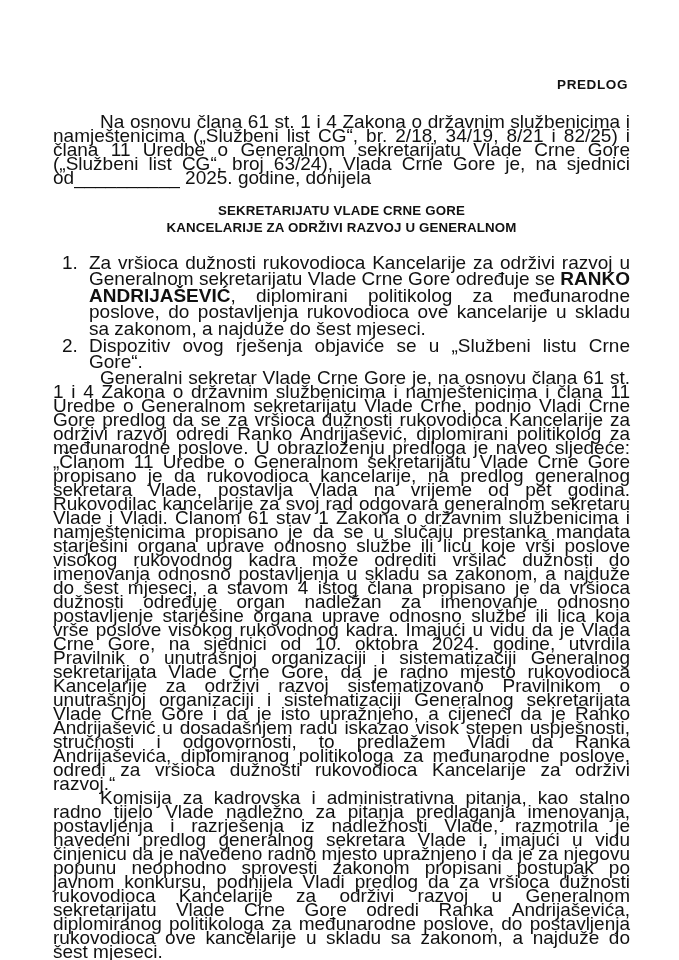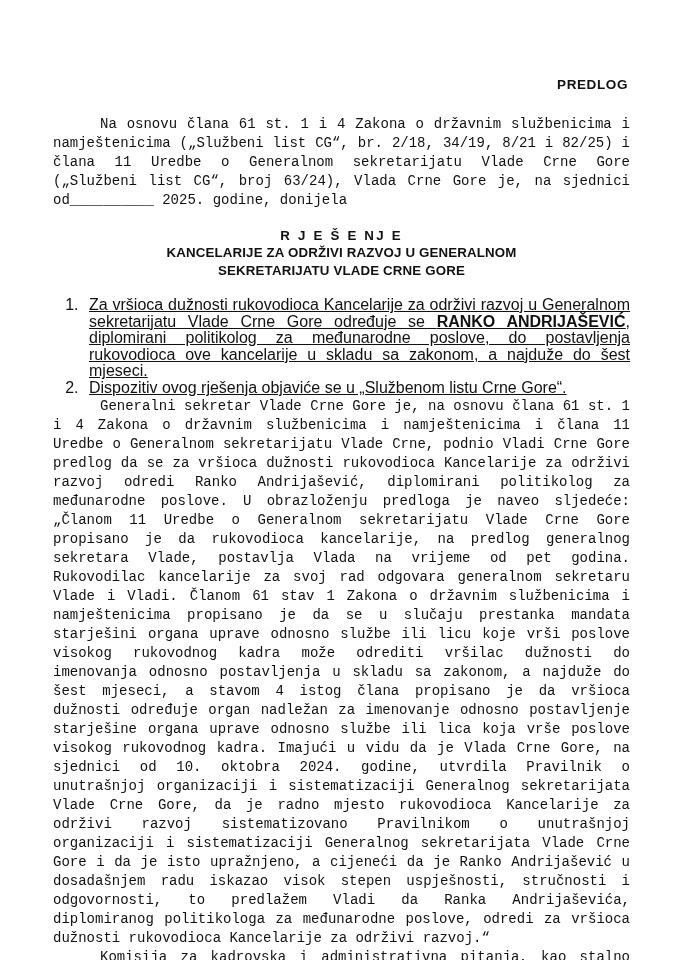--- a/index.html
+++ b/index.html
@@ -27,48 +27,46 @@
   .doc-label {
     text-align: right;
     font-size: 13.5px;
     font-weight: bold;
     letter-spacing: 0.6px;
     margin: 0 2px 22px 0;
     line-height: 1.1;
   }
   p {
     margin: 0;
-    font-size: 14px;
-    line-height: 19px;
+    font-size: 19px;
+    line-height: 14px;
     text-align: justify;
     text-justify: inter-word;
-    font-family: Liberation Mono, monospace;
   }
   .indent {
     text-indent: 47px;
   }
   .title-block {
     margin: 17px 0 18px 0;
     text-align: center;
   }
   .title-line {
     font-size: 13.3px;
     font-weight: bold;
     line-height: 17.4px;
     letter-spacing: 0.15px;
   }
   .title-line.spaced {
     letter-spacing: 2.2px;
   }
   ol.decisions {
     margin: 0 0 0 0;
     padding-left: 30px;
-    font-size: 16px;
+    font-size: 19px;
     line-height: 16.6px;
-    text-decoration: underline;
   }
   ol.decisions li {
     text-align: justify;
     text-justify: inter-word;
     padding-left: 6px;
     margin-bottom: 0;
   }
   .expl-heading {
     text-align: center;
     font-size: 13.3px;
@@ -85,31 +83,30 @@
 </head>
 <body>
 
 <div class="page">
 
   <div class="doc-label">PREDLOG</div>
 
   <p class="indent">Na osnovu člana 61 st. 1 i 4 Zakona o državnim službenicima i namještenicima („Službeni list CG“, br. 2/18, 34/19, 8/21 i 82/25) i člana 11 Uredbe o Generalnom sekretarijatu Vlade Crne Gore („Službeni list CG“, broj 63/24), Vlada Crne Gore je, na sjednici od__________ 2025. godine, donijela</p>
 
   <div class="title-block">
-    <div class="title-line spaced">R J E Š E NJ E</div>
+    <div class="title-line">SEKRETARIJATU VLADE CRNE GORE</div>
     <div class="title-line">KANCELARIJE ZA ODRŽIVI RAZVOJ U GENERALNOM</div>
-    <div class="title-line">SEKRETARIJATU VLADE CRNE GORE</div>
   </div>
 
   <ol class="decisions">
     <li>
       <span>Za vršioca dužnosti rukovodioca Kancelarije za održivi razvoj u Generalnom sekretarijatu Vlade Crne Gore određuje se </span><b>RANKO ANDRIJAŠEVIĆ</b><span>, diplomirani politikolog za međunarodne poslove, do postavljenja rukovodioca ove kancelarije u skladu sa zakonom, a najduže do šest mjeseci.</span>
     </li>
     <li>
-      <span>Dispozitiv ovog rješenja objaviće se u „Službenom listu Crne Gore“.</span>
+      <span>Dispozitiv ovog rješenja objaviće se u „Službeni listu Crne Gore“.</span>
     </li>
   </ol>
 
 
   <p class="indent body-para">Generalni sekretar Vlade Crne Gore je, na osnovu člana 61 st. 1 i 4 Zakona o državnim službenicima i namještenicima i člana 11 Uredbe o Generalnom sekretarijatu Vlade Crne, podnio Vladi Crne Gore predlog da se za vršioca dužnosti rukovodioca Kancelarije za održivi razvoj odredi Ranko Andrijašević, diplomirani politikolog za međunarodne poslove. U obrazloženju predloga je naveo sljedeće: „Članom 11 Uredbe o Generalnom sekretarijatu Vlade Crne Gore propisano je da rukovodioca kancelarije, na predlog generalnog sekretara Vlade, postavlja Vlada na vrijeme od pet godina. Rukovodilac kancelarije za svoj rad odgovara generalnom sekretaru Vlade i Vladi. Članom 61 stav 1 Zakona o državnim službenicima i namještenicima propisano je da se u slučaju prestanka mandata starješini organa uprave odnosno službe ili licu koje vrši poslove visokog rukovodnog kadra može odrediti vršilac dužnosti do imenovanja odnosno postavljenja u skladu sa zakonom, a najduže do šest mjeseci, a stavom 4 istog člana propisano je da vršioca dužnosti određuje organ nadležan za imenovanje odnosno postavljenje starješine organa uprave odnosno službe ili lica koja vrše poslove visokog rukovodnog kadra. Imajući u vidu da je Vlada Crne Gore, na sjednici od 10. oktobra 2024. godine, utvrdila Pravilnik o unutrašnjoj organizaciji i sistematizaciji Generalnog sekretarijata Vlade Crne Gore, da je radno mjesto rukovodioca Kancelarije za održivi razvoj sistematizovano Pravilnikom o unutrašnjoj organizaciji i sistematizaciji Generalnog sekretarijata Vlade Crne Gore i da je isto upražnjeno, a cijeneći da je Ranko Andrijašević u dosadašnjem radu iskazao visok stepen uspješnosti, stručnosti i odgovornosti, to predlažem Vladi da Ranka Andrijaševića, diplomiranog politikologa za međunarodne poslove, odredi  za vršioca dužnosti rukovodioca Kancelarije za održivi razvoj.“</p>
 
   <p class="indent body-para">Komisija za kadrovska i administrativna pitanja, kao stalno radno tijelo Vlade nadležno za pitanja predlaganja imenovanja, postavljenja i razrješenja iz nadležnosti Vlade, razmotrila je navedeni predlog generalnog sekretara Vlade i, imajući u vidu činjenicu da je navedeno radno mjesto upražnjeno i da je za njegovu popunu neophodno sprovesti zakonom propisani postupak po javnom konkursu, podnijela Vladi predlog da za vršioca dužnosti rukovodioca Kancelarije za održivi razvoj u Generalnom sekretarijatu Vlade Crne Gore odredi Ranka Andrijaševića, diplomiranog politikologa za međunarodne poslove, do postavljenja rukovodioca ove kancelarije u skladu sa zakonom, a najduže do šest mjeseci.</p>
 
 </div>
 

